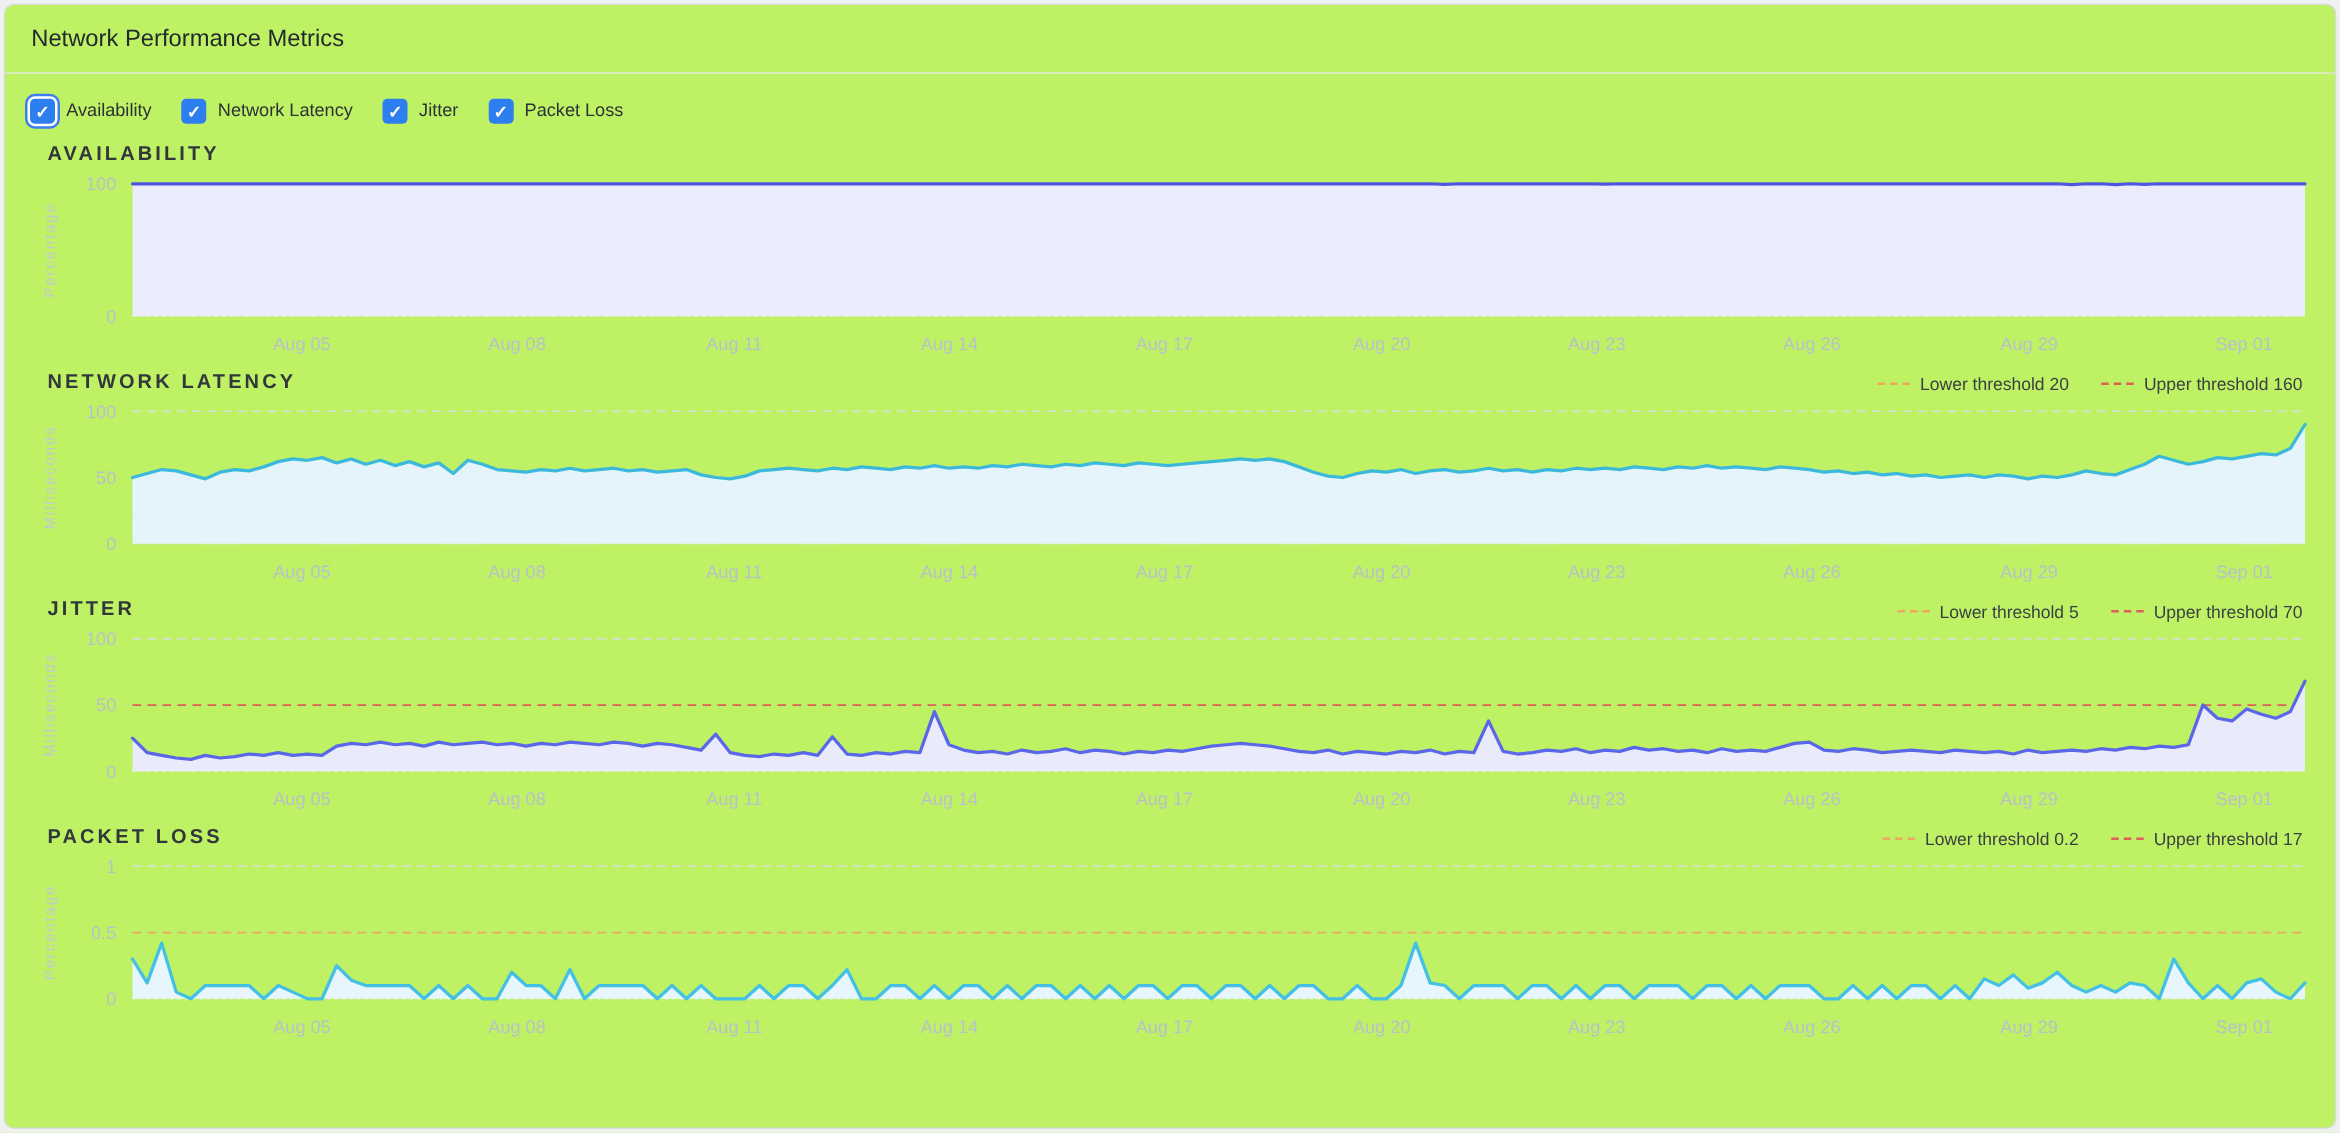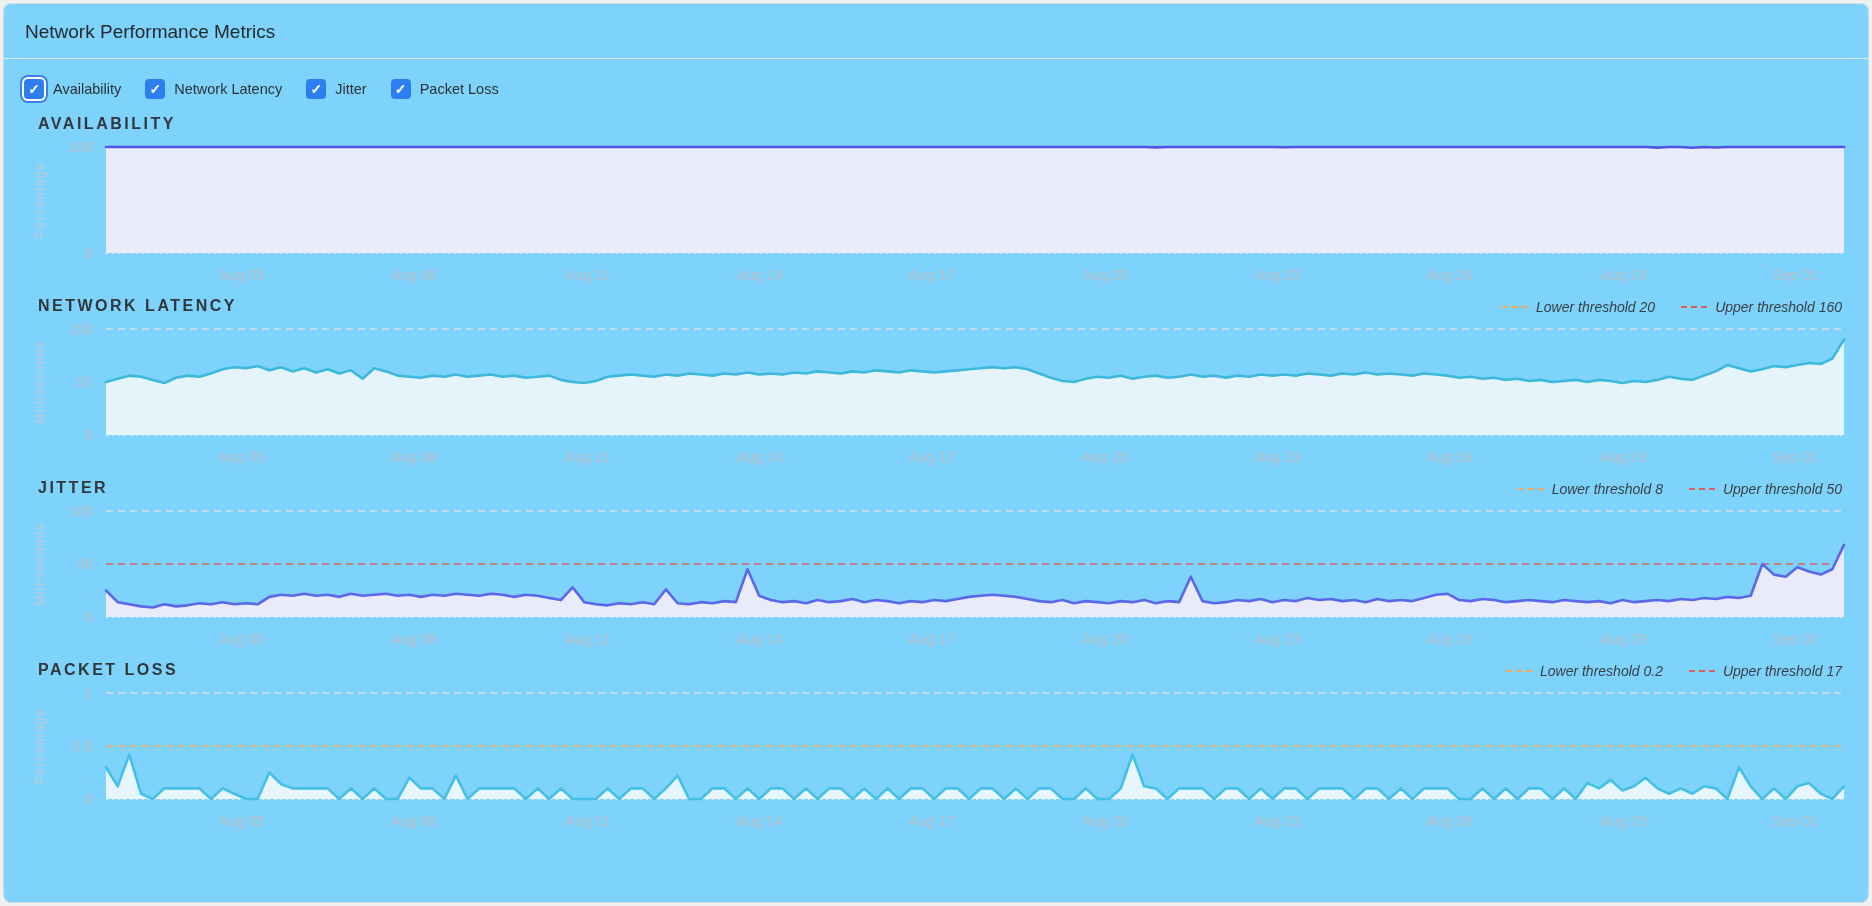--- a/index.html
+++ b/index.html
@@ -1,36 +1,36 @@
 <!DOCTYPE html>
 <html><head>
 <meta charset="utf-8">
 <style>
   * { box-sizing: border-box; margin: 0; padding: 0; }
   html,body { background:#eef0f1; font-family:"Liberation Sans", sans-serif; }
   .stage { width:1872px; height:906px; padding:3px; overflow:hidden; }
-  .card { background:#7dd3fc; border:1px solid #d7dadd; border-radius:8px; height:100%; overflow:hidden; }
+  .card { background:#bef264; border:1px solid #d7dadd; border-radius:8px; height:100%; overflow:hidden; }
   .card-header { padding:17px 21px 15px; }
   .card-header .title { font-size:19px; color:#24292e; }
   .divider { border-bottom:1px solid #e3e6e8; }
   .card-body { padding:20px 16px 10px;text-align:right; }
 
   .filters { display:flex; align-items:center; gap:24px; margin:0 0 16px 4px; }
   .filter { display:inline-flex; align-items:center; gap:9px; cursor:pointer; }
   .cb { width:20px; height:20px; background:#2d7ff0; border-radius:4px; display:inline-flex;
         align-items:center; justify-content:center; position:relative; }
   .cb::after { content:"\2713"; color:#fff; font-size:14px; font-weight:bold; line-height:1; }
   .cb.focused { box-shadow:0 0 0 2px #fff, 0 0 0 4px #3d7ef0; }
   .flabel { font-size:14.5px; color:#2c3136; }
 
   .section { margin-top:10px; }
   .section-head { display:flex; align-items:flex-end; justify-content:space-between; padding:0 2px 2px 18px; }
   .chart-title { font-size:16px; font-weight:bold; letter-spacing:2.5px; color:#32373c; }
   .legend { display:flex; align-items:center; gap:26px; padding-right:8px; }
-  .legend-item { display:inline-flex; align-items:center; gap:8px; font-size:14px; color:#3a3f44;font-style:italic; }
+  .legend-item { display:inline-flex; align-items:center; gap:8px; font-size:14px; color:#3a3f44; }
   .dash { display:inline-block; width:26px; height:0; border-top:2px dashed #999; }
   .dash.lower { border-color:#efa95f; }
   .dash.upper { border-color:#dd5f59; }
 
   svg.chart { display:block; }
   svg .tick  { fill:#b9c0c9; font-size:14.5px; font-family:"Liberation Sans",sans-serif; }
   svg .ylab  { fill:#c3c9d0; font-size:12px; letter-spacing:1.5px; font-family:"Liberation Sans",sans-serif; }
 </style>
 </head>
 <body>
@@ -125,25 +125,25 @@
             <text x="1775.336" y="145" text-anchor="middle" class="tick">Sep 01</text>
           </svg>
       </div>
 
       <div class="section">
         <div class="section-head">
           <span class="chart-title">JITTER</span>
           <div class="legend">
             <span class="legend-item">
               <span class="dash lower"></span>
-              <span>Lower threshold 8</span>
+              <span>Lower threshold 5</span>
             </span>
             <span class="legend-item">
               <span class="dash upper"></span>
-              <span>Upper threshold 50</span>
+              <span>Upper threshold 70</span>
             </span>
           </div>
         </div>
         <svg class="chart" viewBox="0 0 1834 152" width="1834" height="152">
             <line x1="86" x2="1824" y1="12" y2="12" stroke="#d9dde3" stroke-width="1.3" stroke-dasharray="7 5"></line>
             <line x1="86" x2="1824" y1="118" y2="118" stroke="#e7eaee" stroke-width="1.3" stroke-dasharray="2 4"></line>
             <line x1="86" x2="1824" y1="65" y2="65" stroke="#dd5f59" stroke-width="1.4" stroke-dasharray="7 5"></line>
             <line x1="86" x2="1824" y1="112.69999999999999" y2="112.69999999999999" stroke="#efa95f" stroke-width="1.4" stroke-dasharray="7 5"></line>
             <path d="M86,118 L86.0,91.50 L97.7,103.16 L109.3,105.28 L121.0,107.40 L132.7,108.46 L144.3,105.28 L156.0,107.40 L167.7,106.34 L179.3,104.22 L191.0,105.28 L202.6,103.16 L214.3,105.28 L226.0,104.22 L237.6,105.28 L249.3,97.86 L261.0,95.74 L272.6,96.80 L284.3,94.68 L296.0,96.80 L307.6,95.74 L319.3,97.86 L331.0,94.68 L342.6,96.80 L354.3,95.74 L365.9,94.68 L377.6,96.80 L389.3,95.74 L400.9,97.86 L412.6,95.74 L424.3,96.80 L435.9,94.68 L447.6,95.74 L459.3,96.80 L470.9,94.68 L482.6,95.74 L494.3,97.86 L505.9,95.74 L517.6,96.80 L529.2,98.92 L540.9,101.04 L552.6,88.32 L564.2,103.16 L575.9,105.28 L587.6,106.34 L599.2,104.22 L610.9,105.28 L622.6,103.16 L634.2,105.28 L645.9,90.44 L657.6,104.22 L669.2,105.28 L680.9,103.16 L692.6,104.22 L704.2,102.10 L715.9,103.16 L727.5,70.30 L739.2,96.80 L750.9,101.04 L762.5,103.16 L774.2,102.10 L785.9,104.22 L797.5,101.04 L809.2,103.16 L820.9,102.10 L832.5,99.98 L844.2,103.16 L855.9,101.04 L867.5,102.10 L879.2,104.22 L890.8,102.10 L902.5,103.16 L914.2,101.04 L925.8,102.10 L937.5,99.98 L949.2,97.86 L960.8,96.80 L972.5,95.74 L984.2,96.80 L995.8,97.86 L1007.5,99.98 L1019.2,102.10 L1030.8,103.16 L1042.5,101.04 L1054.1,104.22 L1065.8,102.10 L1077.5,103.16 L1089.1,104.22 L1100.8,102.10 L1112.5,103.16 L1124.1,101.04 L1135.8,104.22 L1147.5,102.10 L1159.1,103.16 L1170.8,77.72 L1182.5,102.10 L1194.1,104.22 L1205.8,103.16 L1217.4,101.04 L1229.1,102.10 L1240.8,99.98 L1252.4,103.16 L1264.1,101.04 L1275.8,102.10 L1287.4,98.92 L1299.1,101.04 L1310.8,99.98 L1322.4,102.10 L1334.1,101.04 L1345.8,103.16 L1357.4,99.98 L1369.1,102.10 L1380.8,101.04 L1392.4,102.10 L1404.1,98.92 L1415.7,95.74 L1427.4,94.68 L1439.1,101.04 L1450.7,102.10 L1462.4,99.98 L1474.1,101.04 L1485.7,103.16 L1497.4,102.10 L1509.1,101.04 L1520.7,102.10 L1532.4,103.16 L1544.1,101.04 L1555.7,102.10 L1567.4,103.16 L1579.0,102.10 L1590.7,104.22 L1602.4,101.04 L1614.0,103.16 L1625.7,102.10 L1637.4,101.04 L1649.0,102.10 L1660.7,99.98 L1672.4,101.04 L1684.0,98.92 L1695.7,99.98 L1707.4,97.86 L1719.0,98.92 L1730.7,96.80 L1742.3,65.00 L1754.0,75.60 L1765.7,77.72 L1777.3,68.18 L1789.0,72.42 L1800.7,75.60 L1812.3,70.30 L1824.0,45.92 L1824,118 Z" fill="#e9ebfa" stroke="none"></path>
             <path d="M86.0,91.50 L97.7,103.16 L109.3,105.28 L121.0,107.40 L132.7,108.46 L144.3,105.28 L156.0,107.40 L167.7,106.34 L179.3,104.22 L191.0,105.28 L202.6,103.16 L214.3,105.28 L226.0,104.22 L237.6,105.28 L249.3,97.86 L261.0,95.74 L272.6,96.80 L284.3,94.68 L296.0,96.80 L307.6,95.74 L319.3,97.86 L331.0,94.68 L342.6,96.80 L354.3,95.74 L365.9,94.68 L377.6,96.80 L389.3,95.74 L400.9,97.86 L412.6,95.74 L424.3,96.80 L435.9,94.68 L447.6,95.74 L459.3,96.80 L470.9,94.68 L482.6,95.74 L494.3,97.86 L505.9,95.74 L517.6,96.80 L529.2,98.92 L540.9,101.04 L552.6,88.32 L564.2,103.16 L575.9,105.28 L587.6,106.34 L599.2,104.22 L610.9,105.28 L622.6,103.16 L634.2,105.28 L645.9,90.44 L657.6,104.22 L669.2,105.28 L680.9,103.16 L692.6,104.22 L704.2,102.10 L715.9,103.16 L727.5,70.30 L739.2,96.80 L750.9,101.04 L762.5,103.16 L774.2,102.10 L785.9,104.22 L797.5,101.04 L809.2,103.16 L820.9,102.10 L832.5,99.98 L844.2,103.16 L855.9,101.04 L867.5,102.10 L879.2,104.22 L890.8,102.10 L902.5,103.16 L914.2,101.04 L925.8,102.10 L937.5,99.98 L949.2,97.86 L960.8,96.80 L972.5,95.74 L984.2,96.80 L995.8,97.86 L1007.5,99.98 L1019.2,102.10 L1030.8,103.16 L1042.5,101.04 L1054.1,104.22 L1065.8,102.10 L1077.5,103.16 L1089.1,104.22 L1100.8,102.10 L1112.5,103.16 L1124.1,101.04 L1135.8,104.22 L1147.5,102.10 L1159.1,103.16 L1170.8,77.72 L1182.5,102.10 L1194.1,104.22 L1205.8,103.16 L1217.4,101.04 L1229.1,102.10 L1240.8,99.98 L1252.4,103.16 L1264.1,101.04 L1275.8,102.10 L1287.4,98.92 L1299.1,101.04 L1310.8,99.98 L1322.4,102.10 L1334.1,101.04 L1345.8,103.16 L1357.4,99.98 L1369.1,102.10 L1380.8,101.04 L1392.4,102.10 L1404.1,98.92 L1415.7,95.74 L1427.4,94.68 L1439.1,101.04 L1450.7,102.10 L1462.4,99.98 L1474.1,101.04 L1485.7,103.16 L1497.4,102.10 L1509.1,101.04 L1520.7,102.10 L1532.4,103.16 L1544.1,101.04 L1555.7,102.10 L1567.4,103.16 L1579.0,102.10 L1590.7,104.22 L1602.4,101.04 L1614.0,103.16 L1625.7,102.10 L1637.4,101.04 L1649.0,102.10 L1660.7,99.98 L1672.4,101.04 L1684.0,98.92 L1695.7,99.98 L1707.4,97.86 L1719.0,98.92 L1730.7,96.80 L1742.3,65.00 L1754.0,75.60 L1765.7,77.72 L1777.3,68.18 L1789.0,72.42 L1800.7,75.60 L1812.3,70.30 L1824.0,45.92" fill="none" stroke="#5a67e8" stroke-width="2.6" stroke-linejoin="round" stroke-linecap="round"></path>

